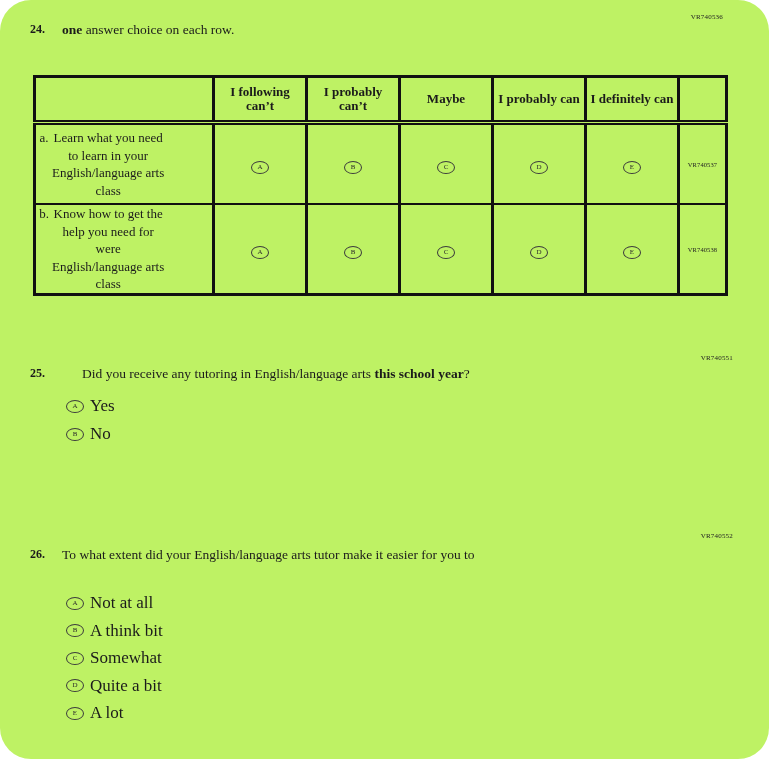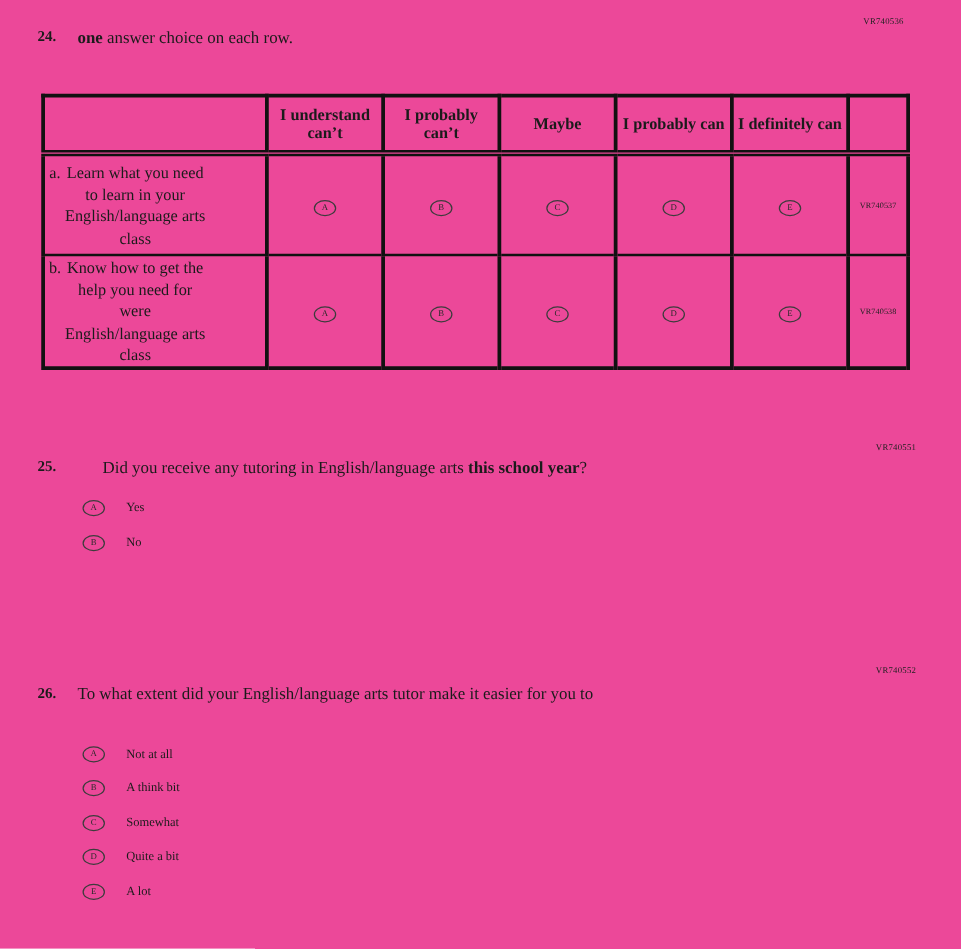--- a/index.html
+++ b/index.html
@@ -4,24 +4,25 @@
 <style>
   html, body {
     margin: 0;
     padding: 0;
     background: #ffffff;
   }
   .page {
     position: relative;
     width: 769px;
     height: 759px;
-    background: #ec4899;
+    background: #bef264;
     font-family: "Liberation Serif", "DejaVu Serif", serif;
     color: #1b1b1b;
     overflow: hidden;
+    border-radius: 31px;
   }
   .vr-code {
     position: absolute;
     font-size: 7px;
     color: #222;
     letter-spacing: 0.2px;
   }
   .q-block {
     position: absolute;
     display: flex;
@@ -114,22 +115,22 @@
     display: flex;
     flex-direction: column;
   }
   .option-row {
     display: flex;
     align-items: center;
     height: 16px;
   }
   .option-row .bubble { flex: 0 0 16px; }
   .option-label {
-    font-size: 10px;
-    margin-left: 17px;
+    font-size: 17px;
+    margin-left: 6px;
     white-space: nowrap;
   }
   .opts-25 { left: 66px; top: 398px; gap: 12px; }
   .opts-26 { left: 66px; top: 595px; gap: 11.5px; }
 </style>
 </head>
 <body>
 
 <div class="page">
 
@@ -148,21 +149,21 @@
       <col style="width:93px">
       <col style="width:93px">
       <col style="width:93px">
       <col style="width:93px">
       <col style="width:93px">
       <col style="width:48px">
     </colgroup>
     <thead>
       <tr>
         <th></th>
-        <th>I understand can’t</th>
+        <th>I following can’t</th>
         <th>I probably can’t</th>
         <th>Maybe</th>
         <th>I probably can</th>
         <th>I definitely can</th>
         <th></th>
       </tr>
     </thead>
     <tbody>
       <tr class="row-a">
         <td class="row-label">

